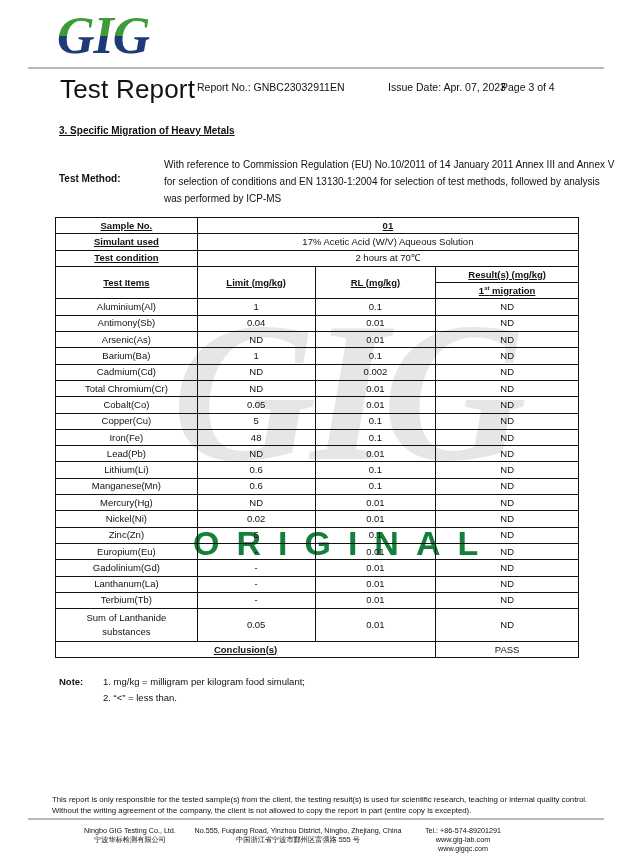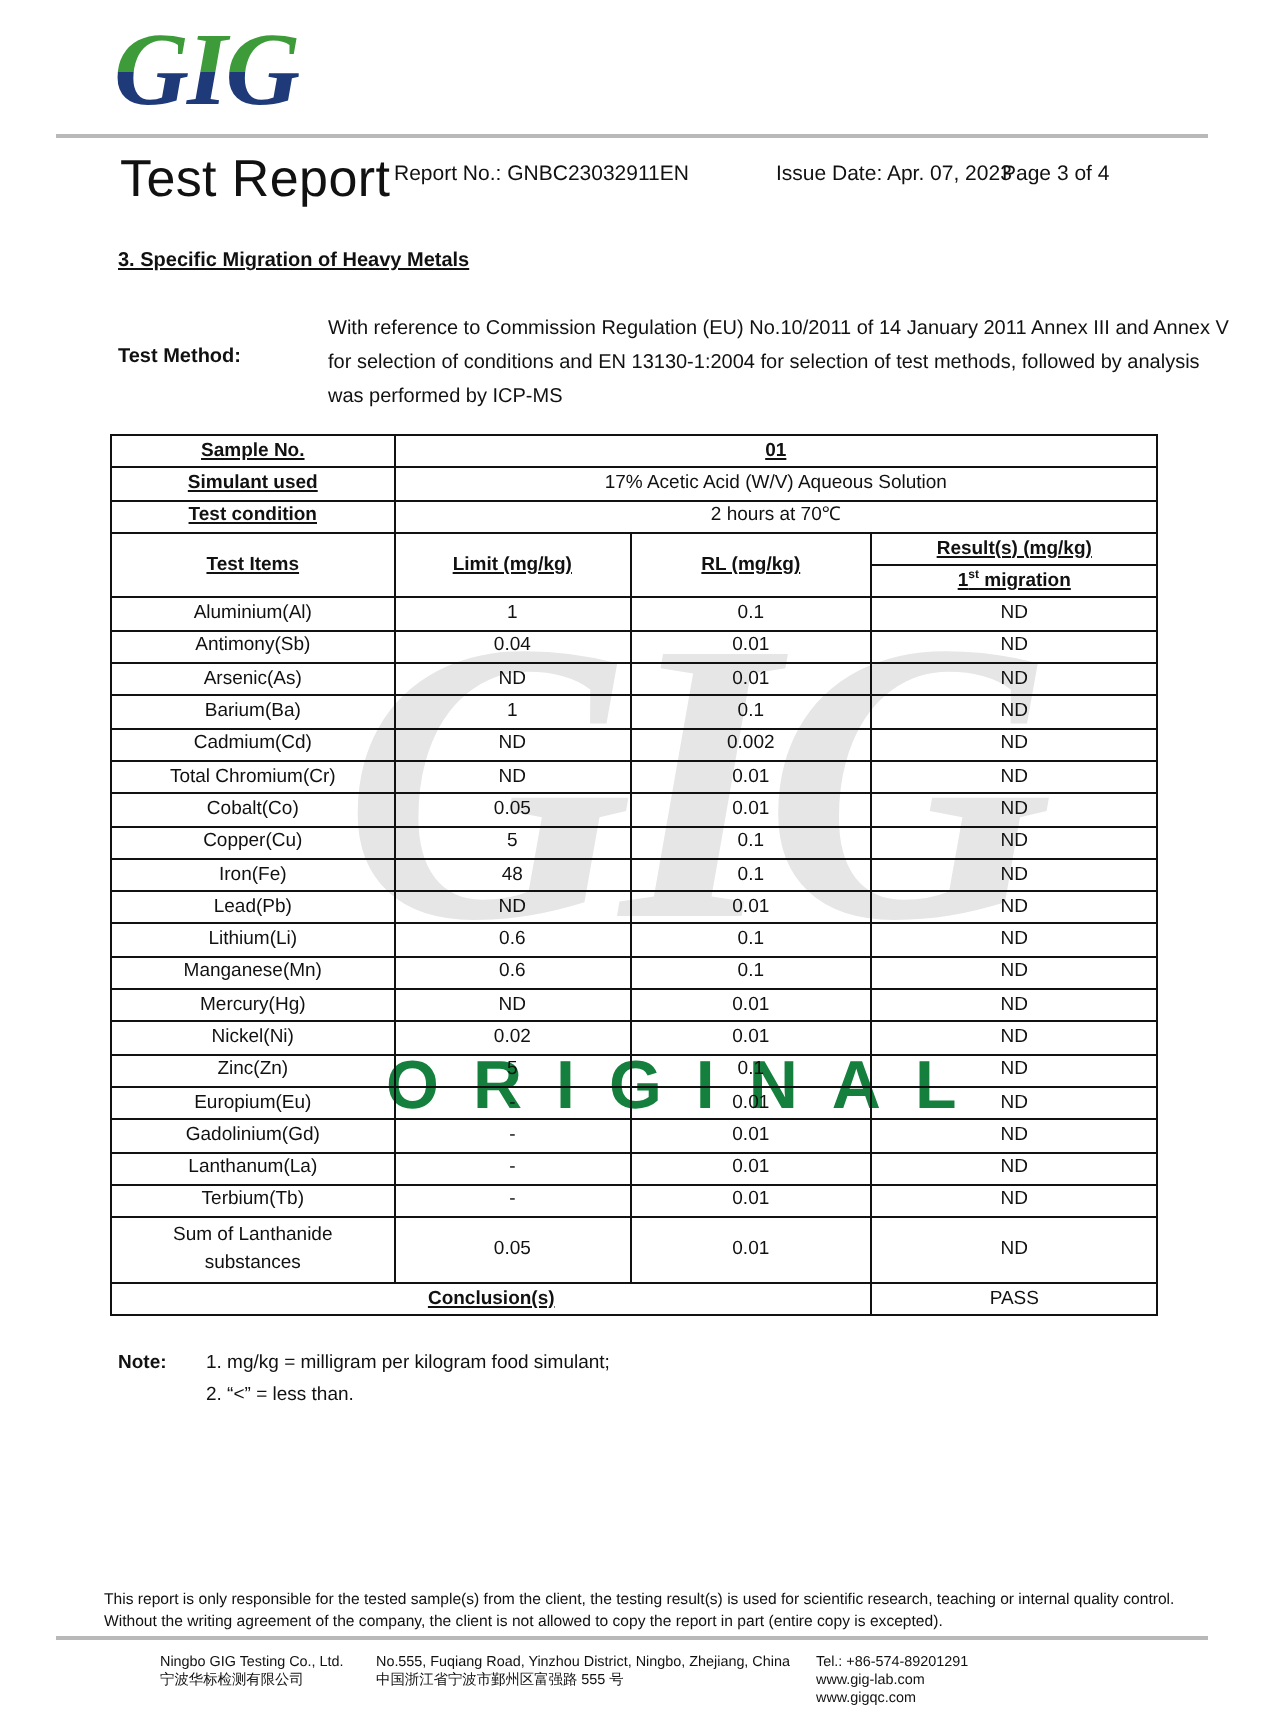--- a/index.html
+++ b/index.html
@@ -41,21 +41,21 @@
   sup { font-size: 6px; line-height: 0; }
 
   .note-label { position: absolute; left: 59px; top: 676px; font-size: 9.5px; font-weight: bold; }
   .note-item { position: absolute; left: 103px; font-size: 9.5px; }
   .note-item.n1 { top: 676px; }
   .note-item.n2 { top: 692px; }
 
   .disclaimer { position: absolute; left: 52px; top: 795px; width: 540px; font-size: 7.8px; line-height: 10.5px; }
   .hr-bot { position: absolute; left: 28px; width: 576px; top: 818px; height: 2px; background: #b9b9b9; }
 
-  .foot { position: absolute; font-size: 7.2px; line-height: 9px; }
+  .foot { position: absolute; font-size: 7.2px; line-height: 9px; text-align: center; }
   .foot.company { left: 80px; top: 826px; width: 100px; }
   .foot.address { left: 188px; top: 826px; width: 220px; }
   .foot.contact { left: 408px; top: 826px; width: 110px; }
 </style>
 </head>
 <body>
 
 <div class="watermark-gig">GIG</div>
 <div class="watermark-orig">ORIGINAL</div>
 

